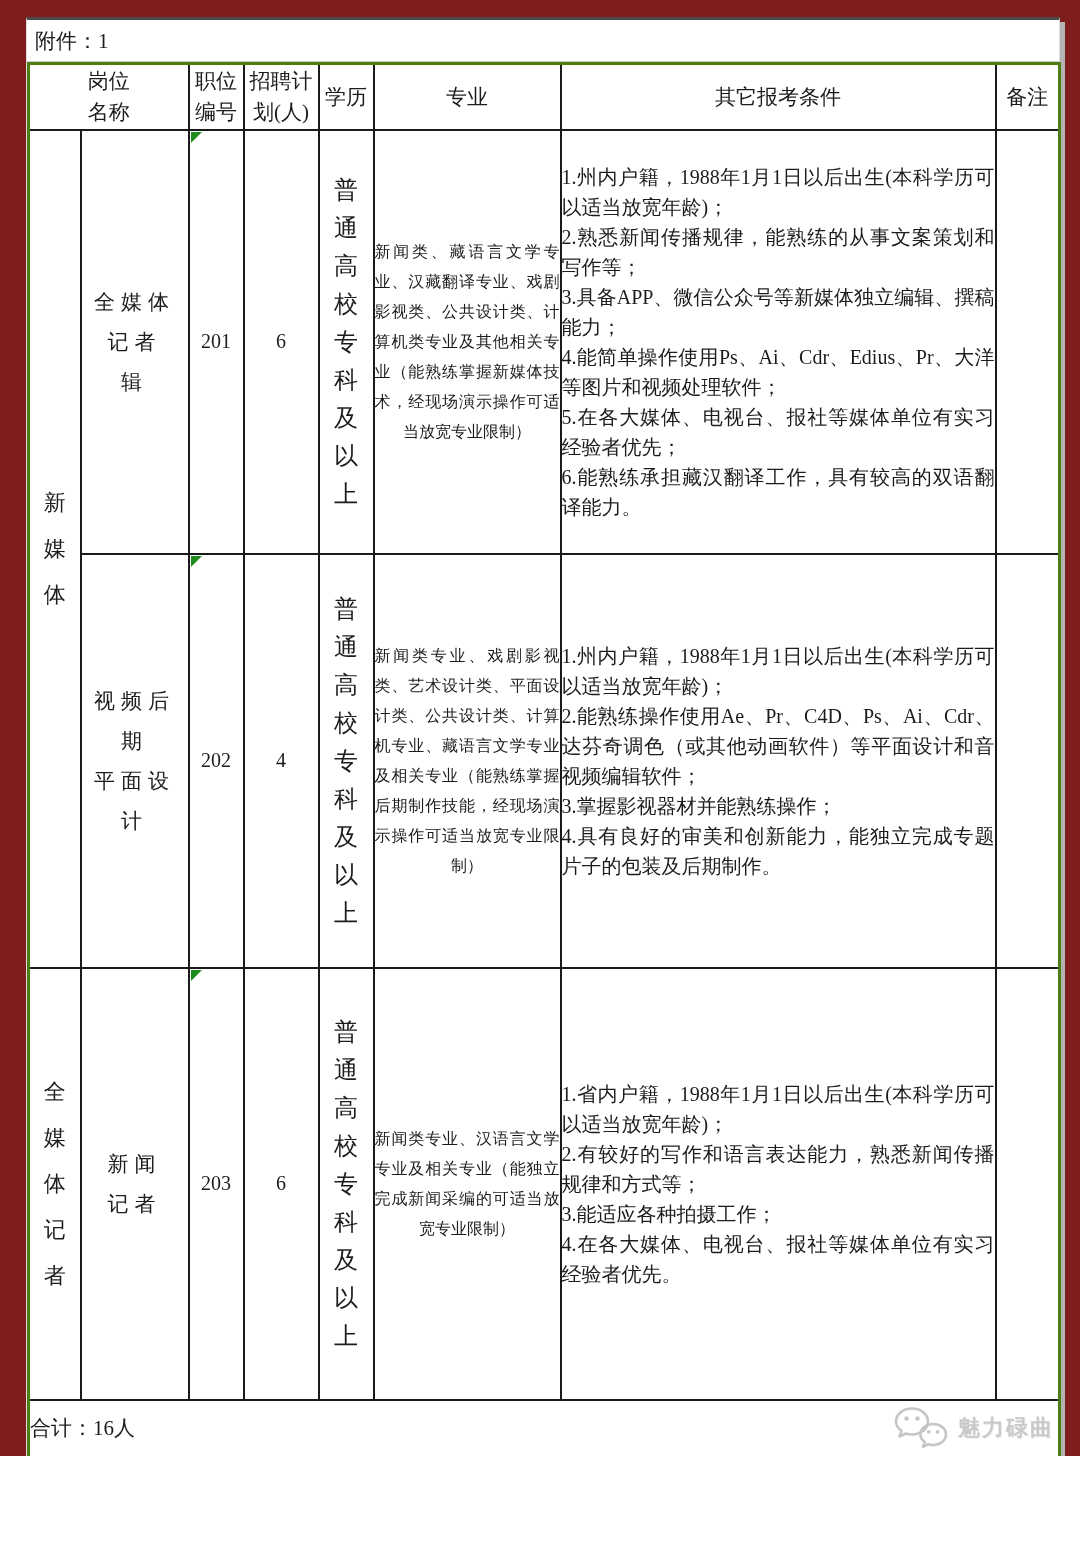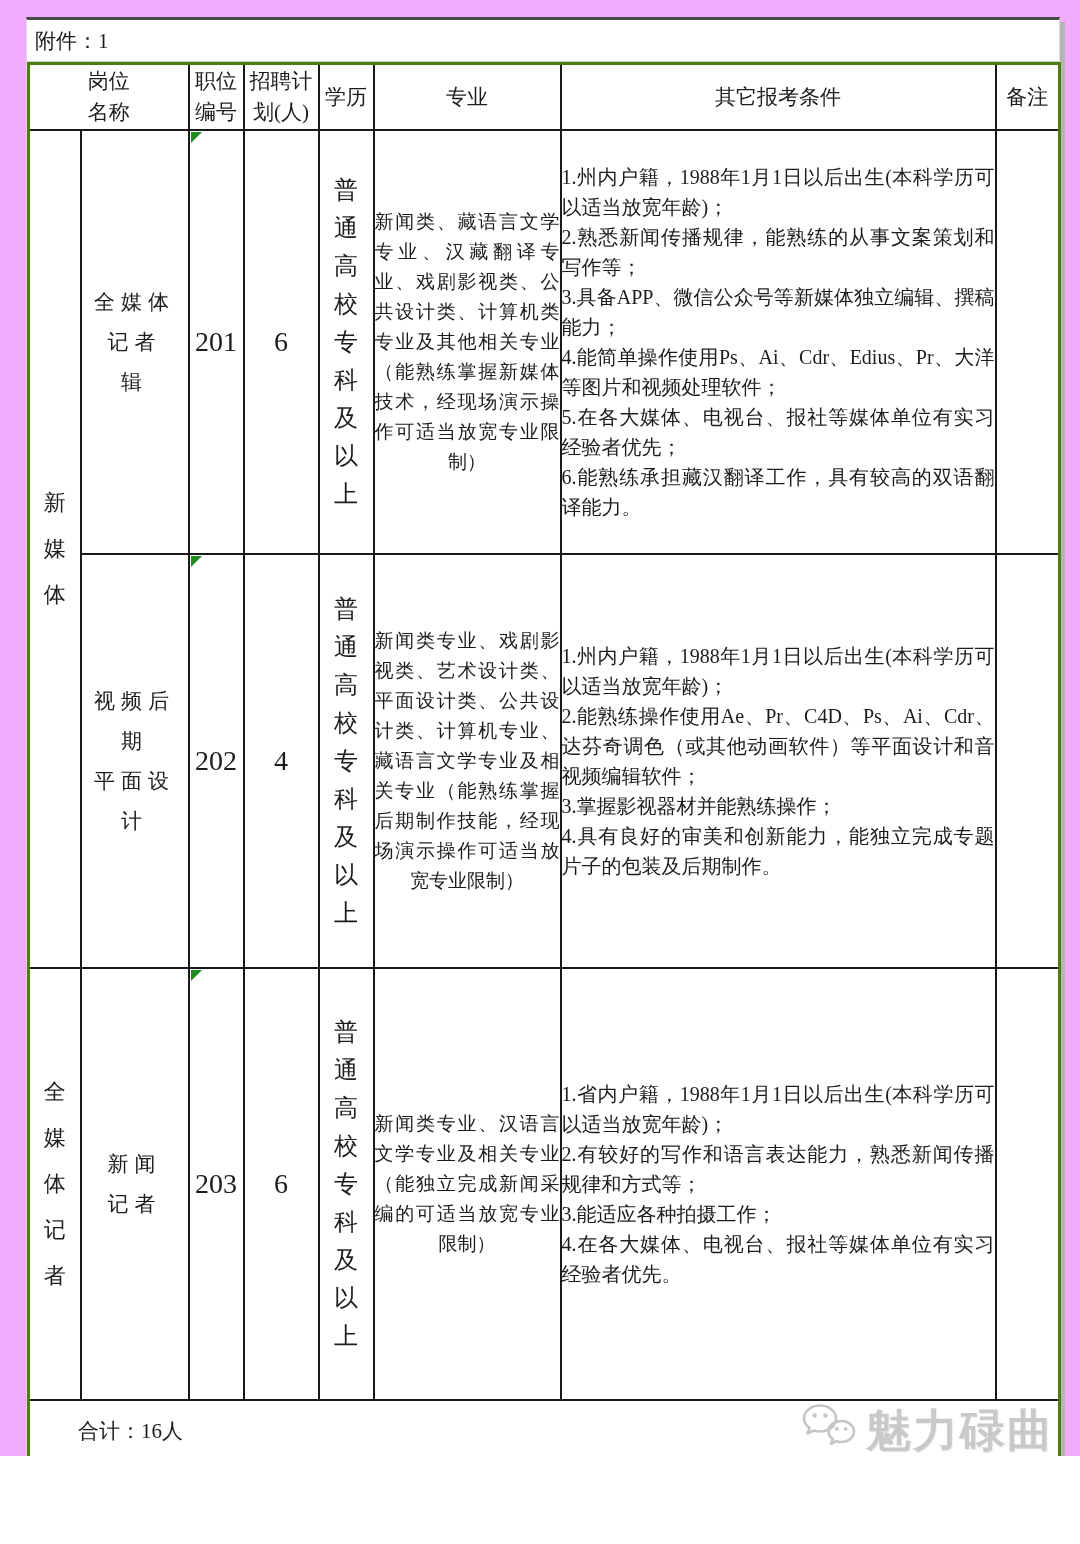--- a/index.html
+++ b/index.html
@@ -2,21 +2,21 @@
 <html><head>
 <meta charset="utf-8">
 <title>碌曲县融媒体中心招聘工作人员职位表</title>
 <style>
   * { box-sizing: border-box; }
   html, body { margin: 0; padding: 0; background: #ffffff; }
   .page {
     position: relative;
     width: 1080px;
     height: 1456px;
-    background: #f0abfc;
+    background: #7f1d1d;
     font-family: "Liberation Serif", "DejaVu Serif", serif;
     color: #1c1c1c;
     overflow: hidden;
   }
   .sheet {
     position: absolute;
     left: 26px;
     top: 17px;
     width: 1034px;
     background: #ffffff;
@@ -71,39 +71,39 @@
     word-break: break-all;
     text-align: center;
   }
   .c-name {
     font-size: 21px;
     line-height: 40px;
     letter-spacing: 6px;
     white-space: pre-line;
     text-align: center;
   }
-  .c-num { font-size: 28px; text-align: center; }
+  .c-num { font-size: 20px; text-align: center; }
   .code-cell { position: relative; }
   .comment-tri {
     position: absolute;
     left: 1px; top: 1px;
     width: 0; height: 0;
     border-top: 11px solid #1e8c1e;
     border-right: 11px solid transparent;
   }
   .vwrap-edu {
     width: 24px;
     margin: 0 auto;
     font-size: 24px;
     line-height: 38px;
     word-break: break-all;
     text-align: center;
   }
   .c-major {
-    font-size: 19px;
+    font-size: 16px;
     line-height: 30px;
     padding: 8px 18px;
     text-align: justify;
     text-align-last: center;
     word-break: break-all;
   }
   .c-cond {
     font-size: 20px;
     line-height: 30px;
     padding: 8px 12px;
@@ -111,28 +111,28 @@
     white-space: pre-line;
     word-break: break-all;
     border-radius: 12px;
   }
   .total-cell { padding: 0 8px; }
   .total-flex {
     display: flex;
     align-items: center;
     justify-content: space-between;
     height: 100%;
-    margin-left: 48px;
   }
   .total-label { font-size: 21px; }
   .watermark {
     display: flex;
+    align-items: center;
     gap: 8px;
     color: #c9c9c9;
-    font-size: 45px;
+    font-size: 22px;
     font-weight: bold;
     letter-spacing: 2px;
     margin-right: 4px;
     text-shadow: 1px 1px 0 #efefef;
     user-select: none;
   }
 </style>
 </head>
 <body>
 

